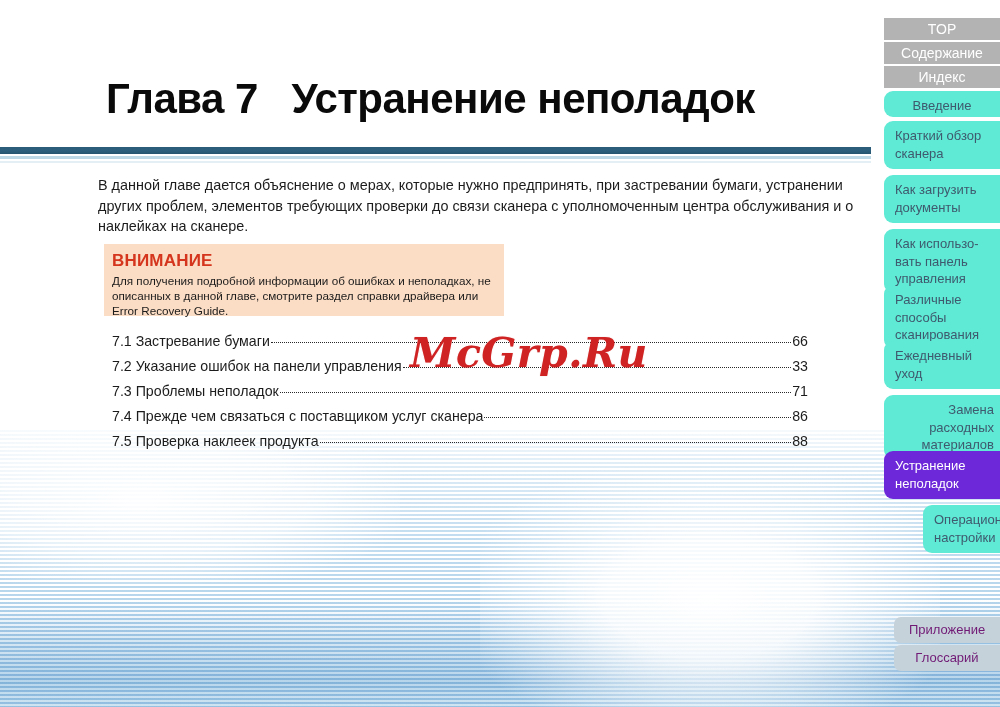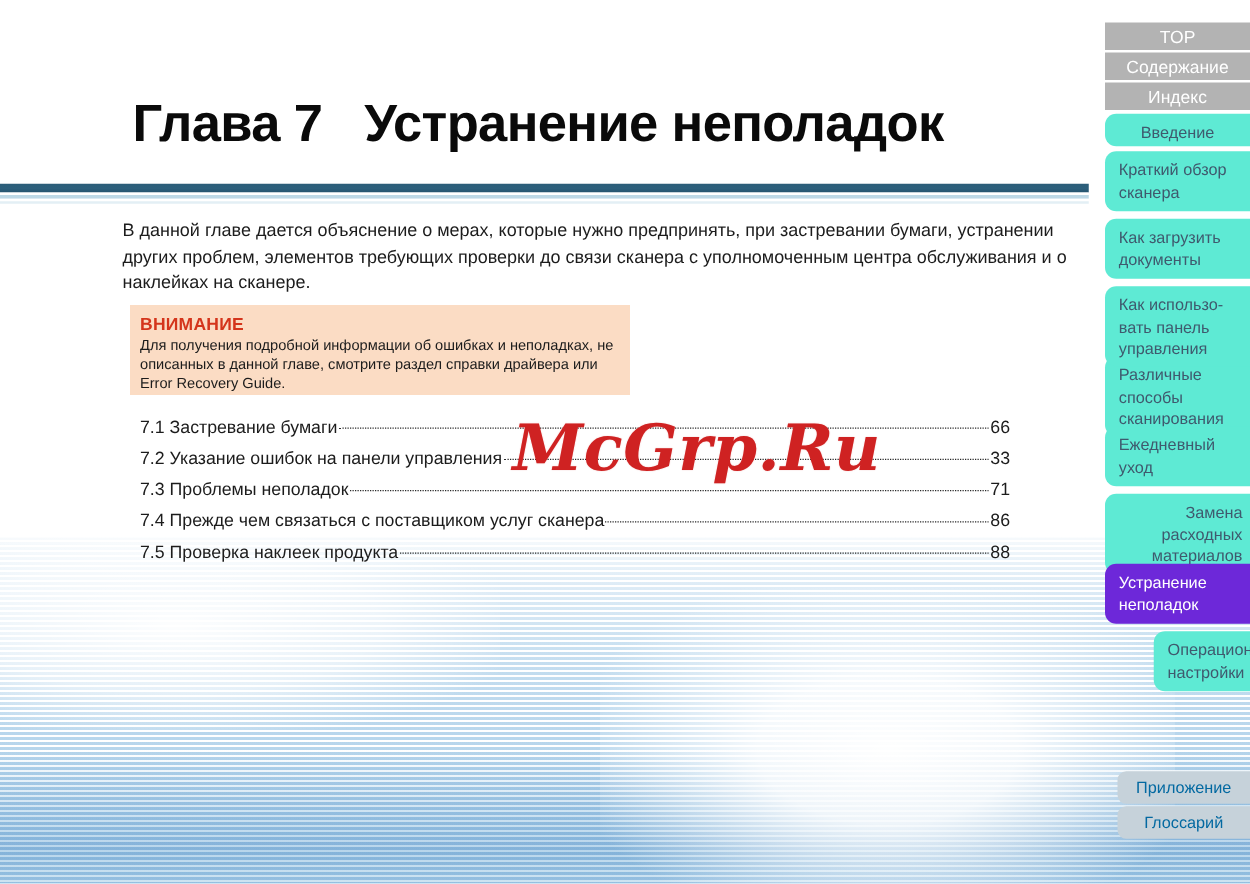--- a/index.html
+++ b/index.html
@@ -153,21 +153,21 @@
     position: absolute;
     left: 104px;
     top: 244px;
     width: 400px;
     height: 72px;
     background: #fbdcc4;
     padding: 7px 0 0 0;
     box-sizing: border-box;
   }
   .caution-title {
-    font-size: 14px;
+    font-size: 17px;
     font-weight: bold;
     color: #d4351c;
     margin: 0 0 2px 8px;
     letter-spacing: 0.2px;
   }
   .caution-body {
     font-size: 11.7px;
     line-height: 15.2px;
     color: #1c1c1c;
     margin-left: 8px;
@@ -207,21 +207,21 @@
   .toc-page { flex: 0 0 auto; }
 
   
   .watermark {
     position: absolute;
     left: 410px;
     top: 329px;
     font-family: "DejaVu Serif", serif;
     font-style: italic;
     font-weight: bold;
-    font-size: 51px;
+    font-size: 41px;
     color: #cf2222;
     letter-spacing: 0.5px;
     text-shadow: 0 0 1px rgba(207,34,34,0.35);
     pointer-events: none;
     white-space: nowrap;
   }
 
   
   .tab-rail {
     position: absolute;
@@ -253,21 +253,21 @@
     line-height: 18px;
   }
   .tab.active {
     background: #6d28d9;
     color: #ffffff;
   }
   .tab.footer-tab {
     left: 10px;
     width: 106px;
     background: #c6d2da;
-    color: #0369a1;
+    color: #701a75;
     text-align: center;
     padding: 4px 6px 5px 6px;
     border-radius: 7px 0 0 7px;
   }
 </style>
 </head>
 <body>
 
 <div id="page">
 

